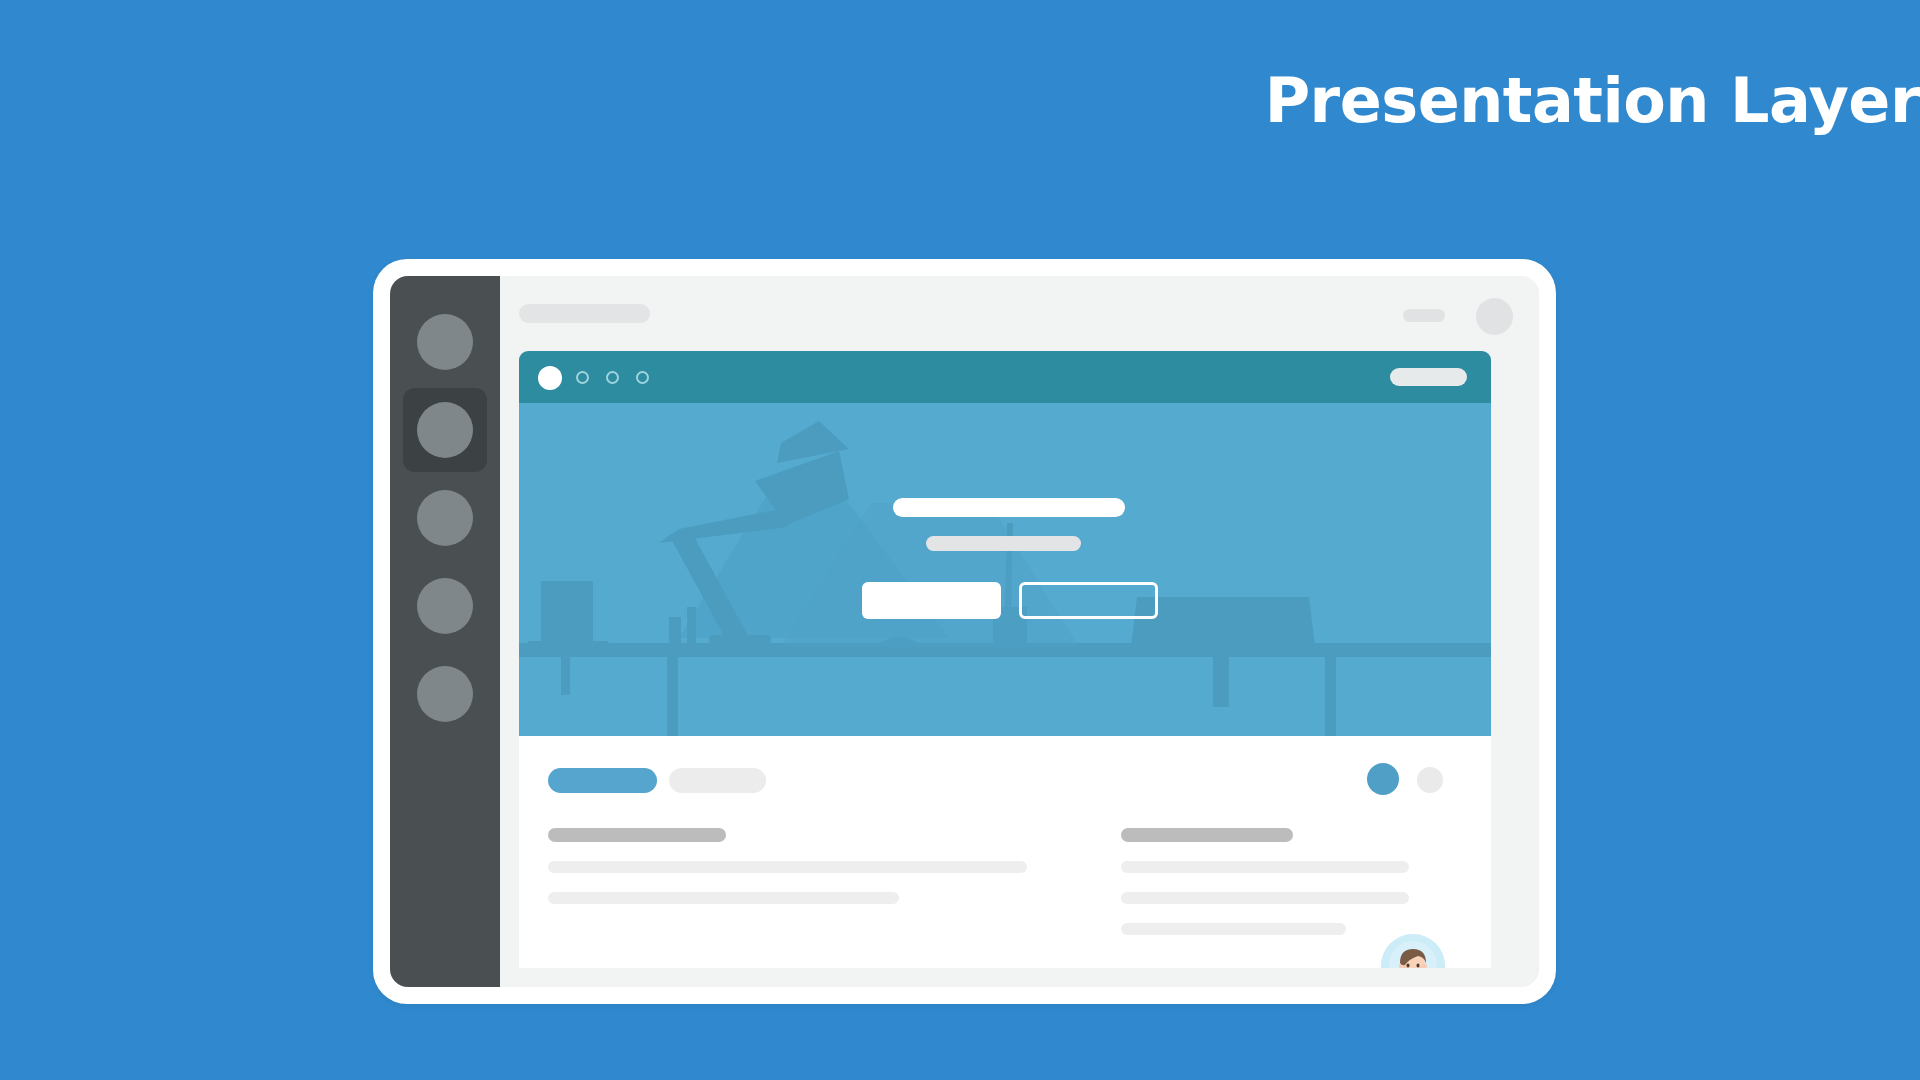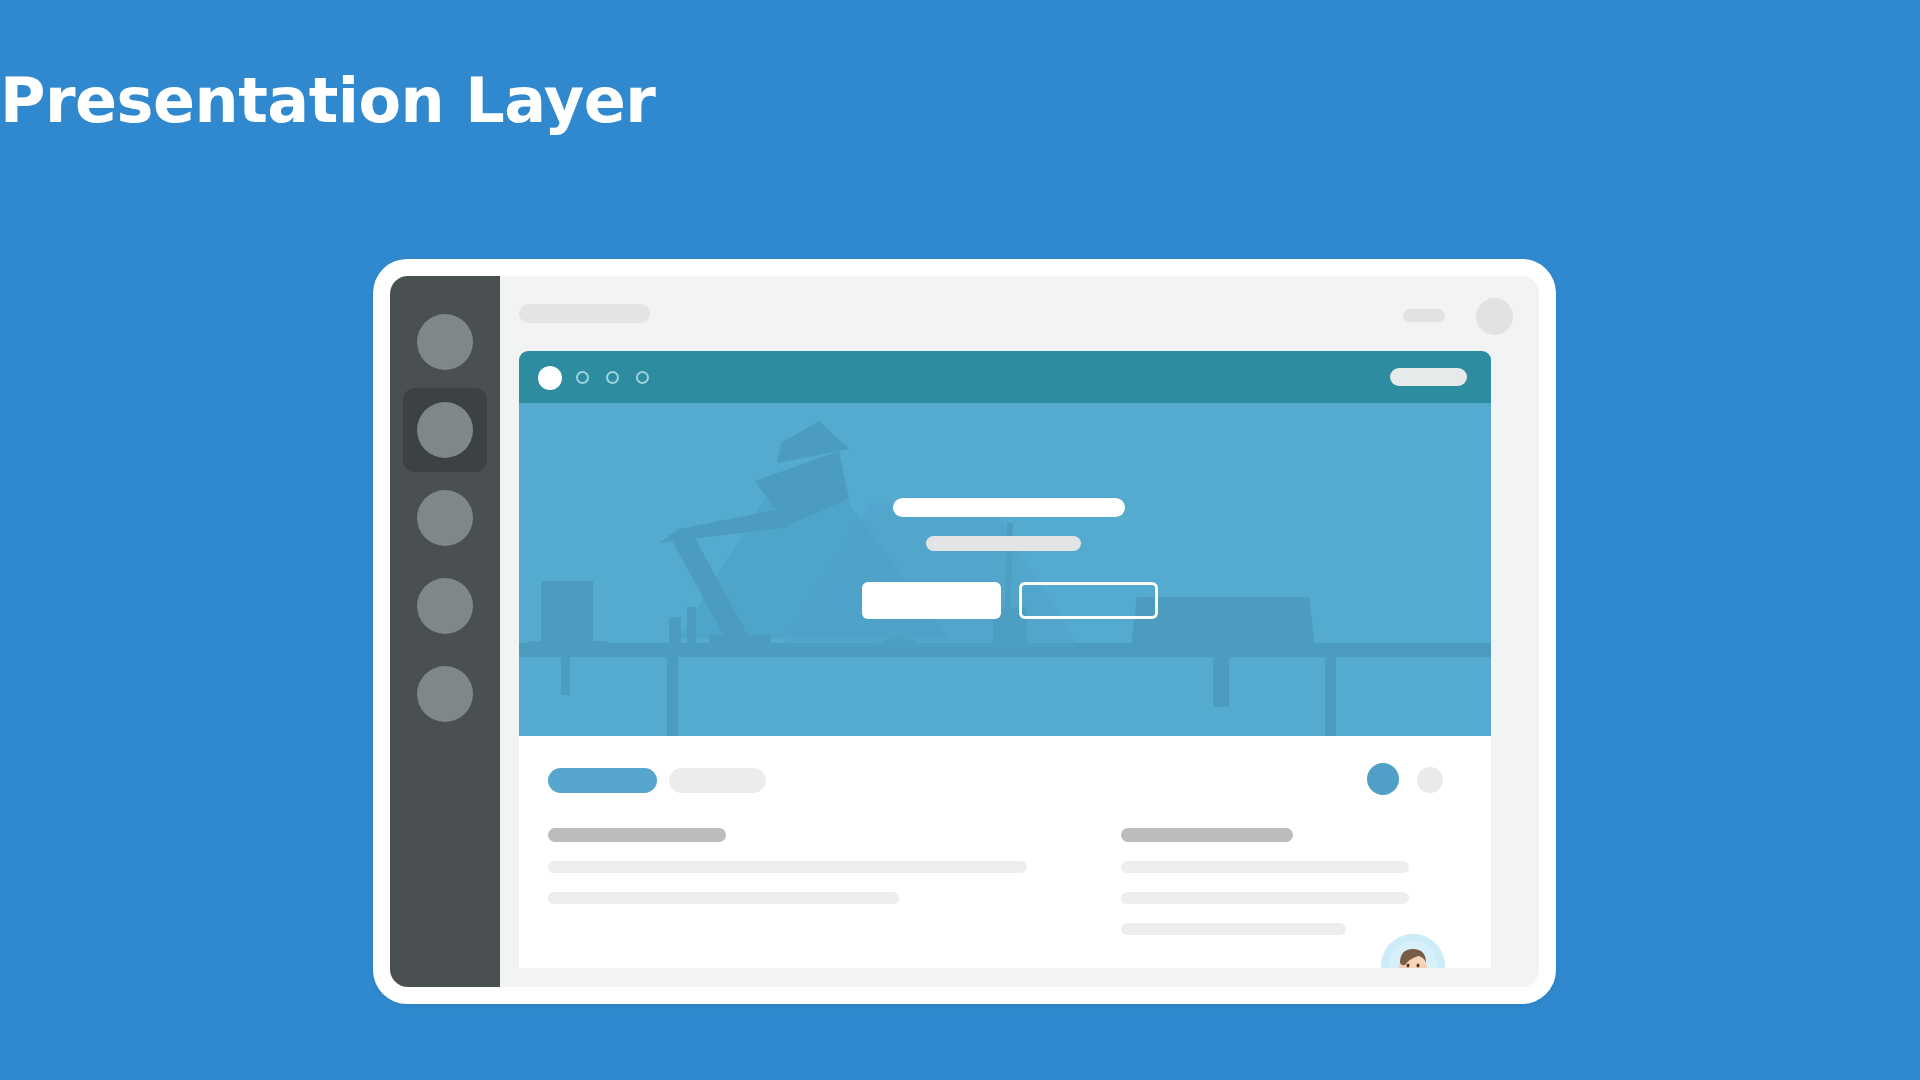--- a/index.html
+++ b/index.html
@@ -7,21 +7,21 @@
     width:1920px; height:1080px;
     overflow:hidden;
     font-family:"DejaVu Sans", sans-serif;
   }
   body { background:#3089ce; position:relative; }
 
   
   .page-title{
     position:absolute;
     top:64px; left:0; right:0;
-    text-align:left;
+    text-align:right;
     color:#ffffff;
     font-size:62px;
     font-weight:bold;
     letter-spacing:-0.5px;
     font-family:"DejaVu Sans", sans-serif;
   }
 
   
   .device{
     position:absolute;

